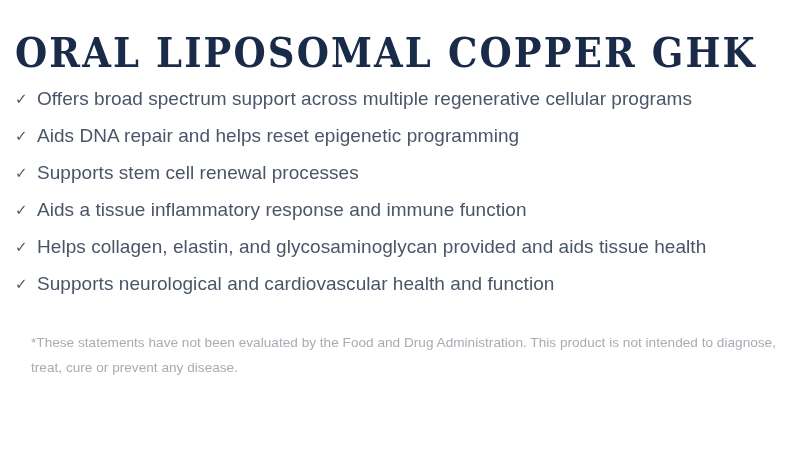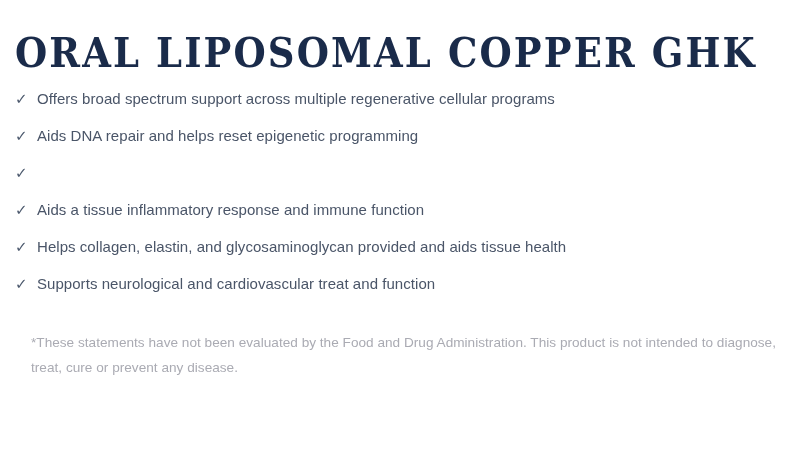--- a/index.html
+++ b/index.html
@@ -62,21 +62,21 @@
     left: 15px;
     top: 50%;
     transform: translateY(-50%);
     font-size: 15px;
     line-height: 1;
     color: #4d5a6e;
     font-family: "DejaVu Sans", sans-serif;
     font-weight: 400;
   }
   .benefit-text {
-    font-size: 15px;
+    font-size: 19px;
     line-height: 20px;
     color: #4a5568;
     letter-spacing: 0.05px;
     white-space: nowrap;
   }
 
   
   .disclaimer {
     position: absolute;
     left: 15px;
@@ -109,35 +109,36 @@
       <span class="benefit-text">Offers broad spectrum support across multiple regenerative cellular programs</span>
     </li>
 
     <li class="benefit-item">
       <span class="check-icon">✓</span>
       <span class="benefit-text">Aids DNA repair and helps reset epigenetic programming</span>
     </li>
 
     <li class="benefit-item">
       <span class="check-icon">✓</span>
+      <span class="benefit-text">Supports stem cell renewal processes</span>
     </li>
 
     <li class="benefit-item">
       <span class="check-icon">✓</span>
       <span class="benefit-text">Aids a tissue inflammatory response and immune function</span>
     </li>
 
     <li class="benefit-item">
       <span class="check-icon">✓</span>
       <span class="benefit-text">Helps collagen, elastin, and glycosaminoglycan provided and aids tissue health</span>
     </li>
 
     <li class="benefit-item">
       <span class="check-icon">✓</span>
-      <span class="benefit-text">Supports neurological and cardiovascular treat and function</span>
+      <span class="benefit-text">Supports neurological and cardiovascular health and function</span>
     </li>
 
   </ul>
 
   <p class="disclaimer disclaimer-fda">*These statements have not been evaluated by the Food and Drug Administration. This product is not intended to diagnose, treat, cure or prevent any disease.</p>
 
 
 </div>
 
 </body></html>

